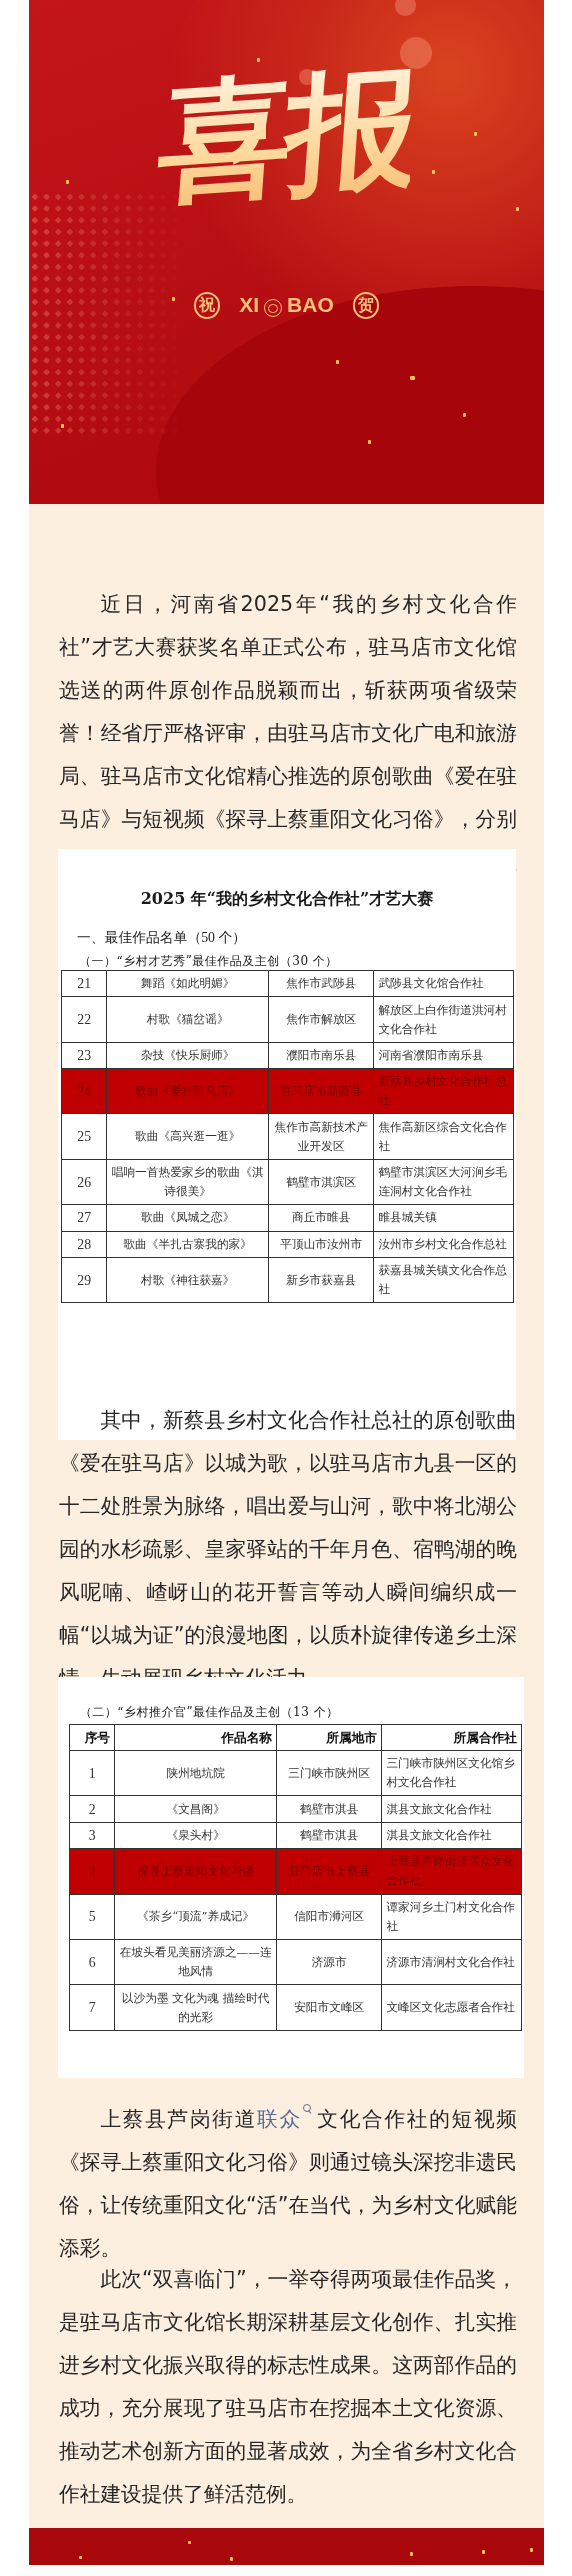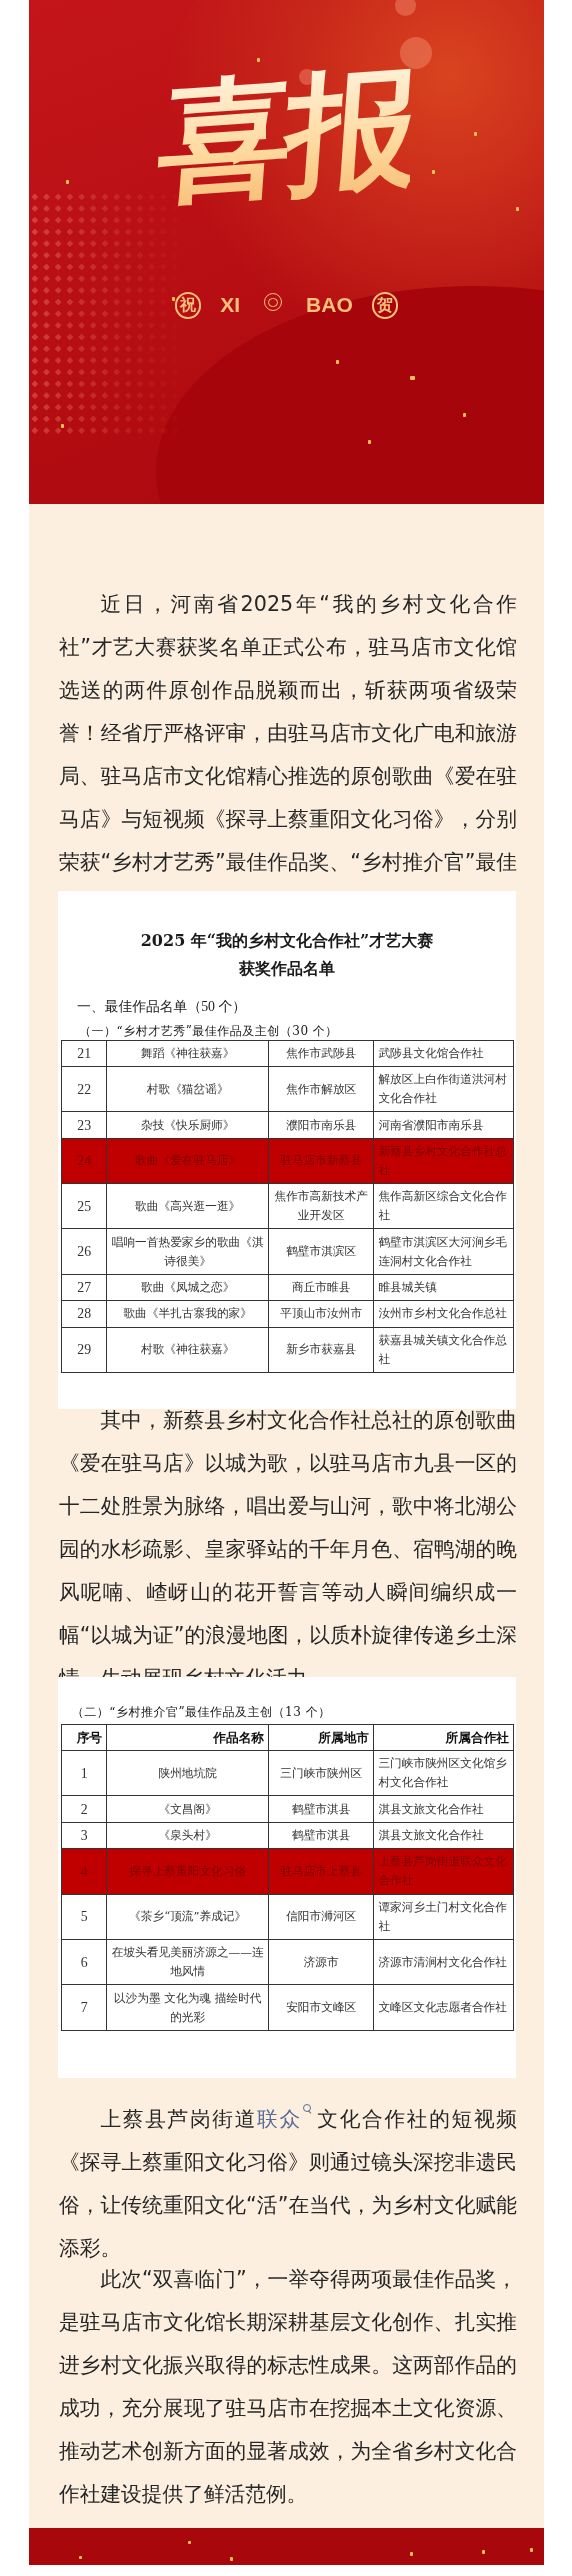--- a/index.html
+++ b/index.html
@@ -21,21 +21,21 @@
   .confetti { position: absolute; width: 2.6px; height: 3.7px; background: #f7c25a; border-radius: 1.1px; }
 
   .title-wrap { position: absolute; left: 0; top: 69px; width: 515px; text-align: center; }
   .big-title { display: inline-block; font-family: "DejaVu Sans", sans-serif; font-weight: bold;
             font-size: 132px; letter-spacing: -5.3px; line-height: 1; transform: skewX(-8deg) rotate(-4deg);
             background: linear-gradient(180deg, #fff1da 0%, #ffd99e 60%, #f8c07a 100%);
             -webkit-background-clip: text; background-clip: text; color: transparent; }
   .badge-row { position: absolute; left: 0; top: 292px; width: 515px; display: flex; justify-content: center; align-items: center; gap: 19px; }
   .seal { width: 26.5px; height: 26.5px; border: 2.1px solid #f8c07a; border-radius: 50%; color: #f8c07a;
           font-size: 16px; font-weight: bold; display: flex; align-items: center; justify-content: center; box-sizing: border-box; }
-  .pinyin { color: #f8c07a; font-family: "Liberation Sans", sans-serif; font-weight: bold; font-size: 21px; display: flex; align-items: flex-start; gap: 24px; }
+  .pinyin { color: #f8c07a; font-family: "Liberation Sans", sans-serif; font-weight: bold; font-size: 21px; display: flex; align-items: flex-end; gap: 5px; }
   .ring { width: 18px; height: 18px; border: 1.6px solid #f8c07a; border-radius: 50%; box-sizing: border-box; display: flex; align-items: center; justify-content: center; }
   .ring::after { content: ""; width: 9.5px; height: 9.5px; border: 1.6px solid #f8c07a; border-radius: 50%; box-sizing: border-box; }
 
   
   .para { position: absolute; left: 30px; width: 458px; margin: 0; color: #262626;
           font-size: 20.7px; line-height: 43px; text-align: justify; text-indent: 2em; }
   .para .link { color: #576b95; }
   .para .search-icon { display: inline-block; width: 6.4px; height: 6.4px; border: 1.1px solid #576b95; border-radius: 50%;
           position: relative; top: -13.8px; margin: 0 4.2px 0 1.1px; text-indent: 0; }
   .para .search-icon::after { content: ""; position: absolute; width: 1.1px; height: 3.7px; background: #576b95; left: 5.3px; top: 5.3px; transform: rotate(-45deg); }
@@ -90,36 +90,35 @@
         <span>XI</span>
         <span class="ring"></span>
         <span>BAO</span>
       </div>
       <div class="seal">贺</div>
     </div>
   </div>
 
   <p class="para" style="top:583px;">近日，河南省2025年“我的乡村文化合作社”才艺大赛获奖名单正式公布，驻马店市文化馆选送的两件原创作品脱颖而出，斩获两项省级荣誉！经省厅严格评审，由驻马店市文化广电和旅游局、驻马店市文化馆精心推选的原创歌曲《爱在驻马店》与短视频《探寻上蔡重阳文化习俗》，分别荣获“乡村才艺秀”最佳作品奖、“乡村推介官”最佳作品奖。</p>
 
-  <div class="docimg" style="top:891px;height:518px;">
+  <div class="docimg" style="top:849px;height:591px;">
     <div class="doc-title" style="margin-top:36px;">2025 年“我的乡村文化合作社”才艺大赛</div>
-    <div class="doc-title">获奖作品名单</div>
     <div class="doc-h1" style="margin-top:16px;font-family:Liberation Serif, serif;">一、最佳作品名单（50 个）</div>
     <div class="doc-h2" style="margin-top:6.4px;">（一）“乡村才艺秀”最佳作品及主创（30 个）</div>
     <table class="awards">
       <colgroup>
           <col style="width:45px">
           <col style="width:162px">
           <col style="width:105px">
           <col style="width:140px">
         </colgroup>
       <tbody id="doc1-body">
           <tr>
             <td class="c-idx">21</td>
-            <td class="c-name">舞蹈《神往获嘉》</td>
+            <td class="c-name">舞蹈《如此明媚》</td>
             <td class="c-city">焦作市武陟县</td>
             <td class="c-coop">武陟县文化馆合作社</td>
           </tr>
           <tr>
             <td class="c-idx">22</td>
             <td class="c-name">村歌《猫岔谣》</td>
             <td class="c-city">焦作市解放区</td>
             <td class="c-coop">解放区上白作街道洪河村文化合作社</td>
           </tr>
           <tr>
@@ -163,21 +162,21 @@
             <td class="c-name">村歌《神往获嘉》</td>
             <td class="c-city">新乡市获嘉县</td>
             <td class="c-coop">获嘉县城关镇文化合作总社</td>
           </tr>
         </tbody>
     </table>
   </div>
 
   <p class="para" style="top:1399px;">其中，新蔡县乡村文化合作社总社的原创歌曲《爱在驻马店》以城为歌，以驻马店市九县一区的十二处胜景为脉络，唱出爱与山河，歌中将北湖公园的水杉疏影、皇家驿站的千年月色、宿鸭湖的晚风呢喃、嵖岈山的花开誓言等动人瞬间编织成一幅“以城为证”的浪漫地图，以质朴旋律传递乡土深情，生动展现乡村文化活力。</p>
 
-  <div class="docimg" style="top:1677px;height:401px;">
+  <div class="docimg" style="top:1677px;height:401px;padding-left:8px;">
     <div class="doc-h2" style="margin-top:26.5px;margin-left:13.8px;">（二）“乡村推介官”最佳作品及主创（13 个）</div>
     <table class="awards" style="margin-top:3.2px;">
       <colgroup>
           <col style="width:45px">
           <col style="width:162px">
           <col style="width:105px">
           <col style="width:140px">
         </colgroup>
       <thead>
         <tr>

